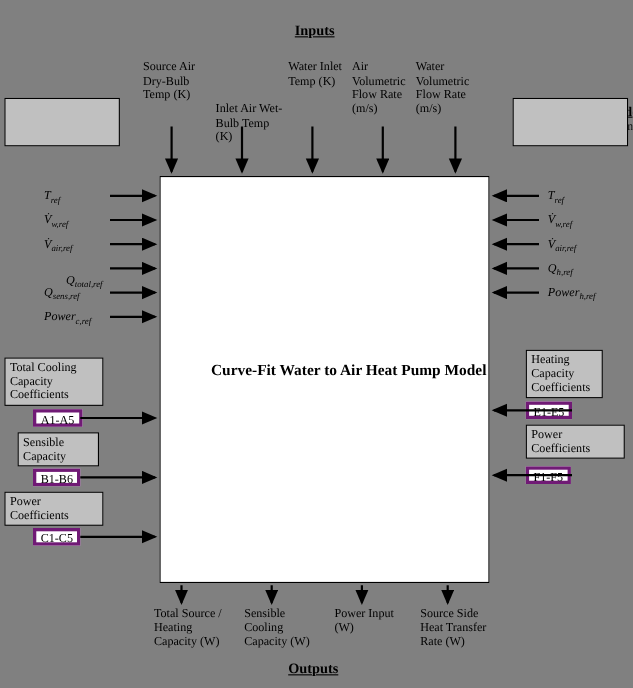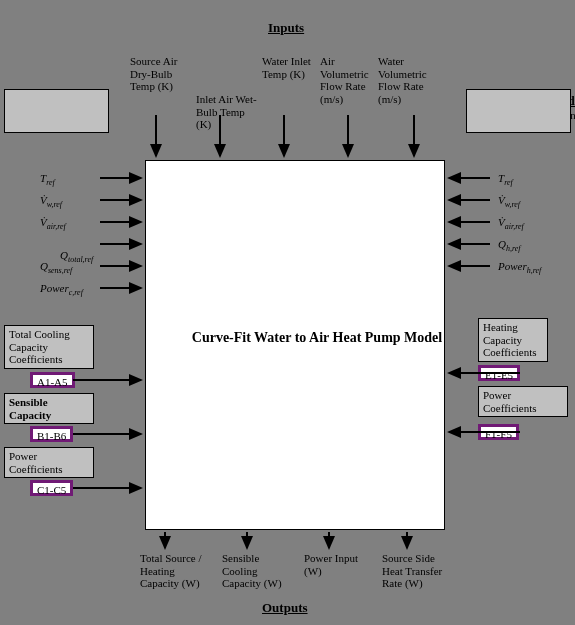--- a/index.html
+++ b/index.html
@@ -134,21 +134,21 @@
 <div id="heat-params">
     <div class="param" style="left: 498px; top: 172px;">T<sub>ref</sub></div>
     <div class="param" style="left: 498px; top: 194px;">V̇<sub>w,ref</sub></div>
     <div class="param" style="left: 498px; top: 216px;">V̇<sub>air,ref</sub></div>
     <div class="param" style="left: 498px; top: 238px;">Q<sub>h,ref</sub></div>
     <div class="param" style="left: 498px; top: 260px;">Power<sub>h,ref</sub></div>
   </div>
 
 <div class="ref-box" style="left:4px; top:325px; width:90px;">Total Cooling Capacity Coefficients</div>
 <div class="coef-tag" style="left:30px; top:372px;">A1-A5</div>
-<div class="ref-box" style="left:4px; top:393px; width:90px;font-weight:bold;">Sensible Capacity</div>
+<div class="ref-box" style="left:16px; top:393px; width:74px;">Sensible Capacity</div>
 <div class="coef-tag" style="left:30px; top:426px;">B1-B6</div>
 <div class="ref-box" style="left:4px; top:447px; width:90px;">Power Coefficients</div>
 <div class="coef-tag" style="left:30px; top:480px;">C1-C5</div>
 
 <div class="ref-box" style="left:478px; top:318px; width:70px;">Heating Capacity Coefficients</div>
 <div class="coef-tag" style="left:478px; top:365px;">E1-E5</div>
 <div class="ref-box" style="left:478px; top:386px; width:90px;">Power Coefficients</div>
 <div class="coef-tag" style="left:478px; top:424px;">F1-F5</div>
 
 <div class="output-label" style="left:140px; top:552px;">Total Source / Heating Capacity (W)</div>

